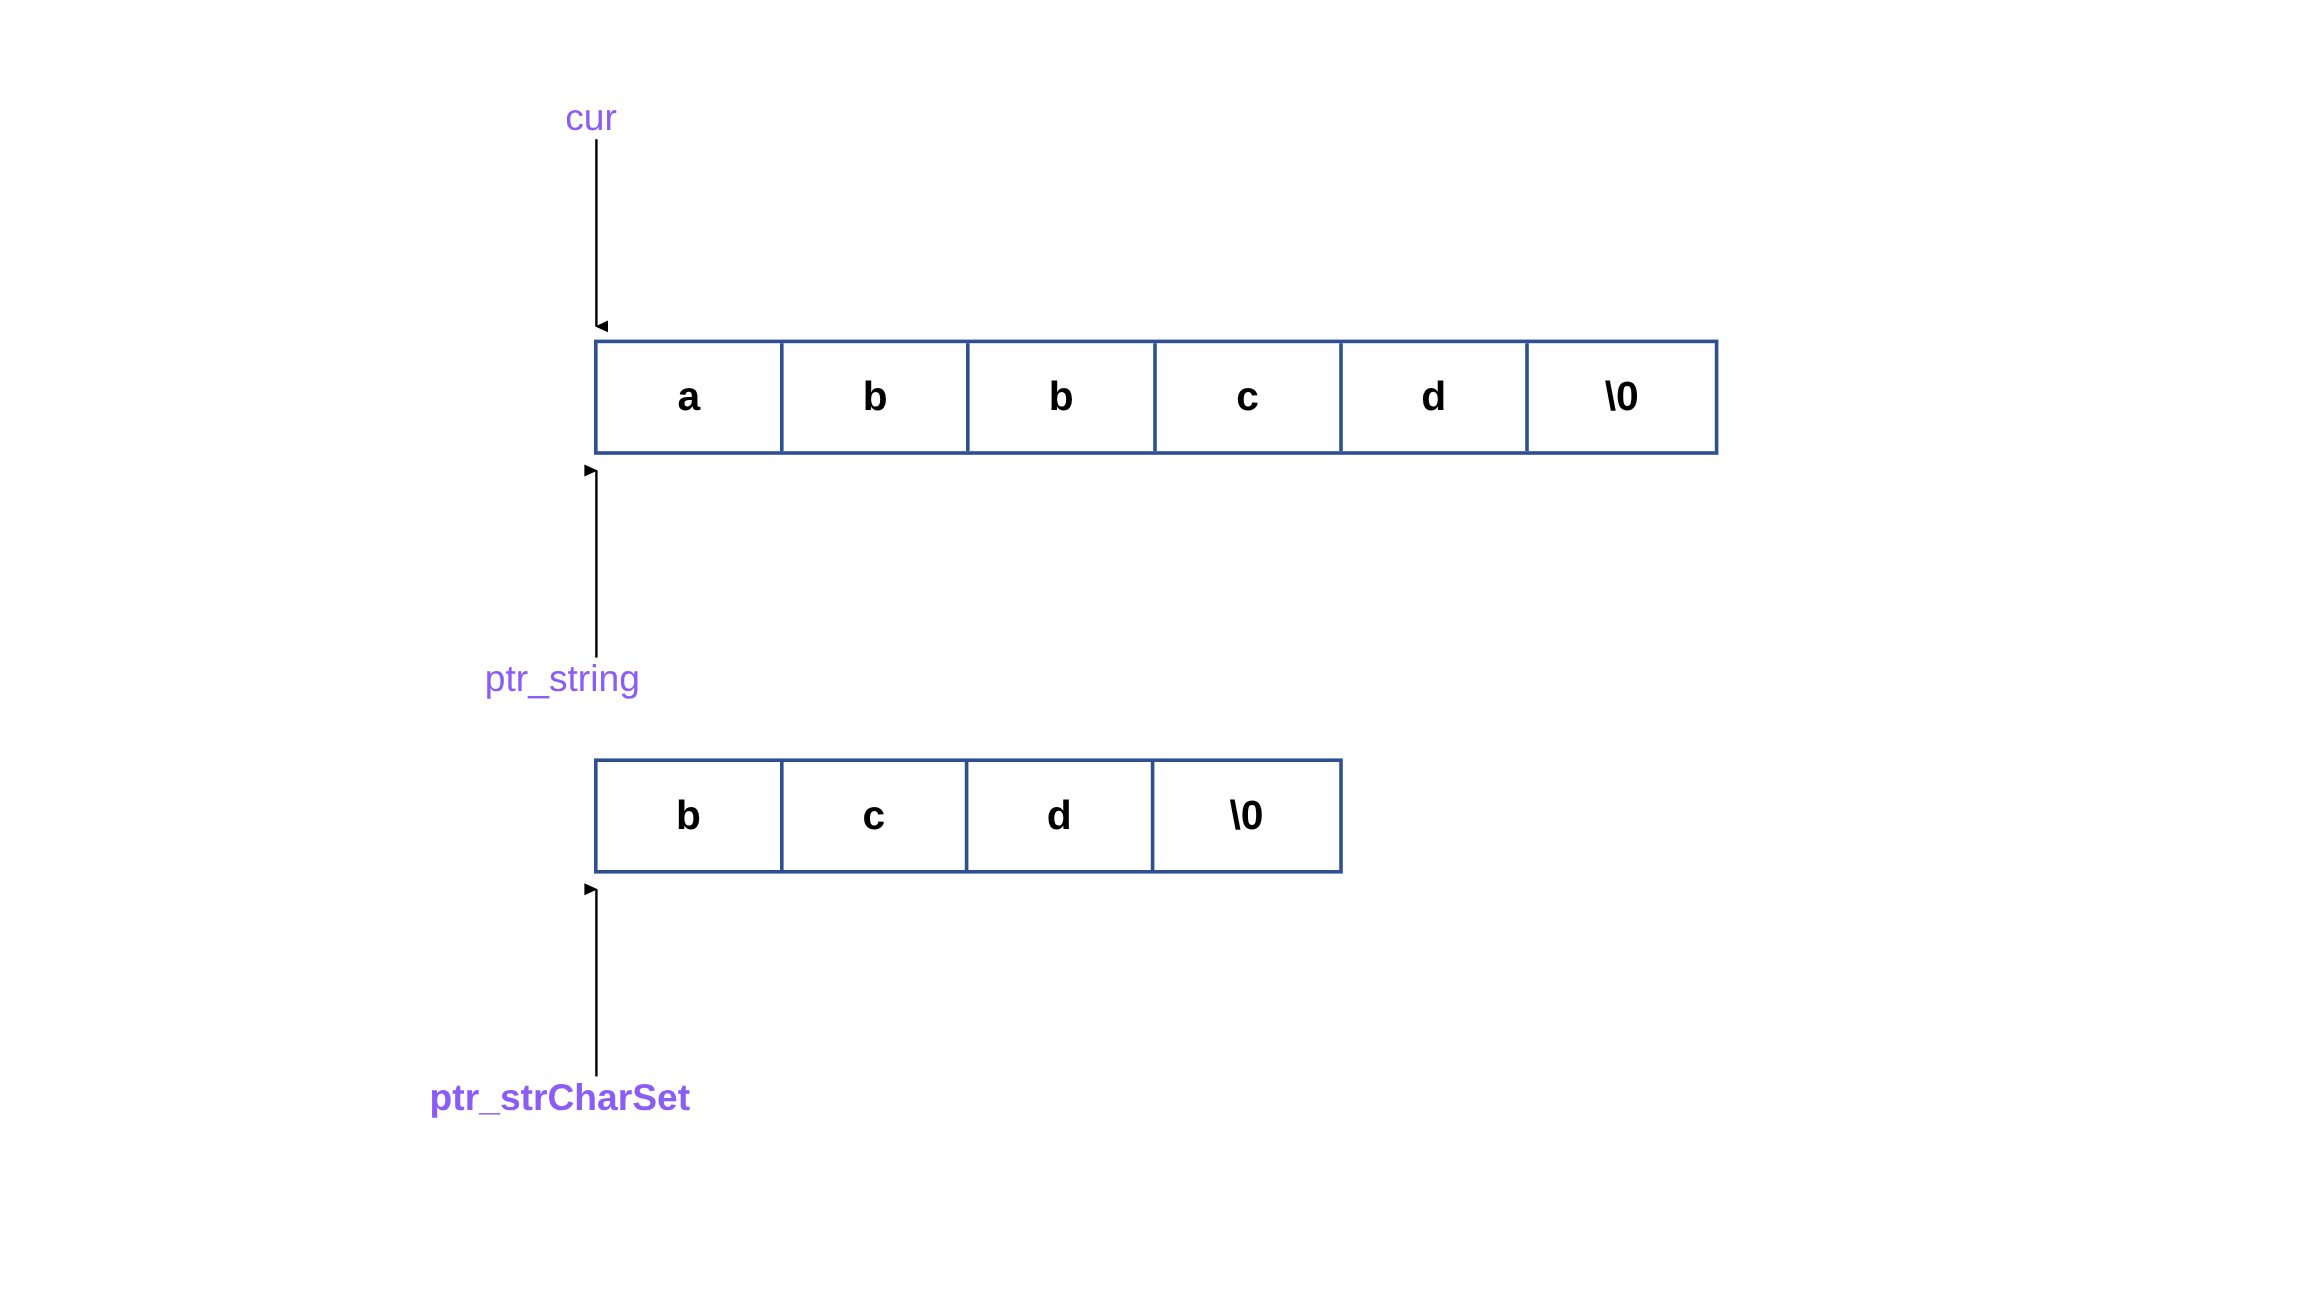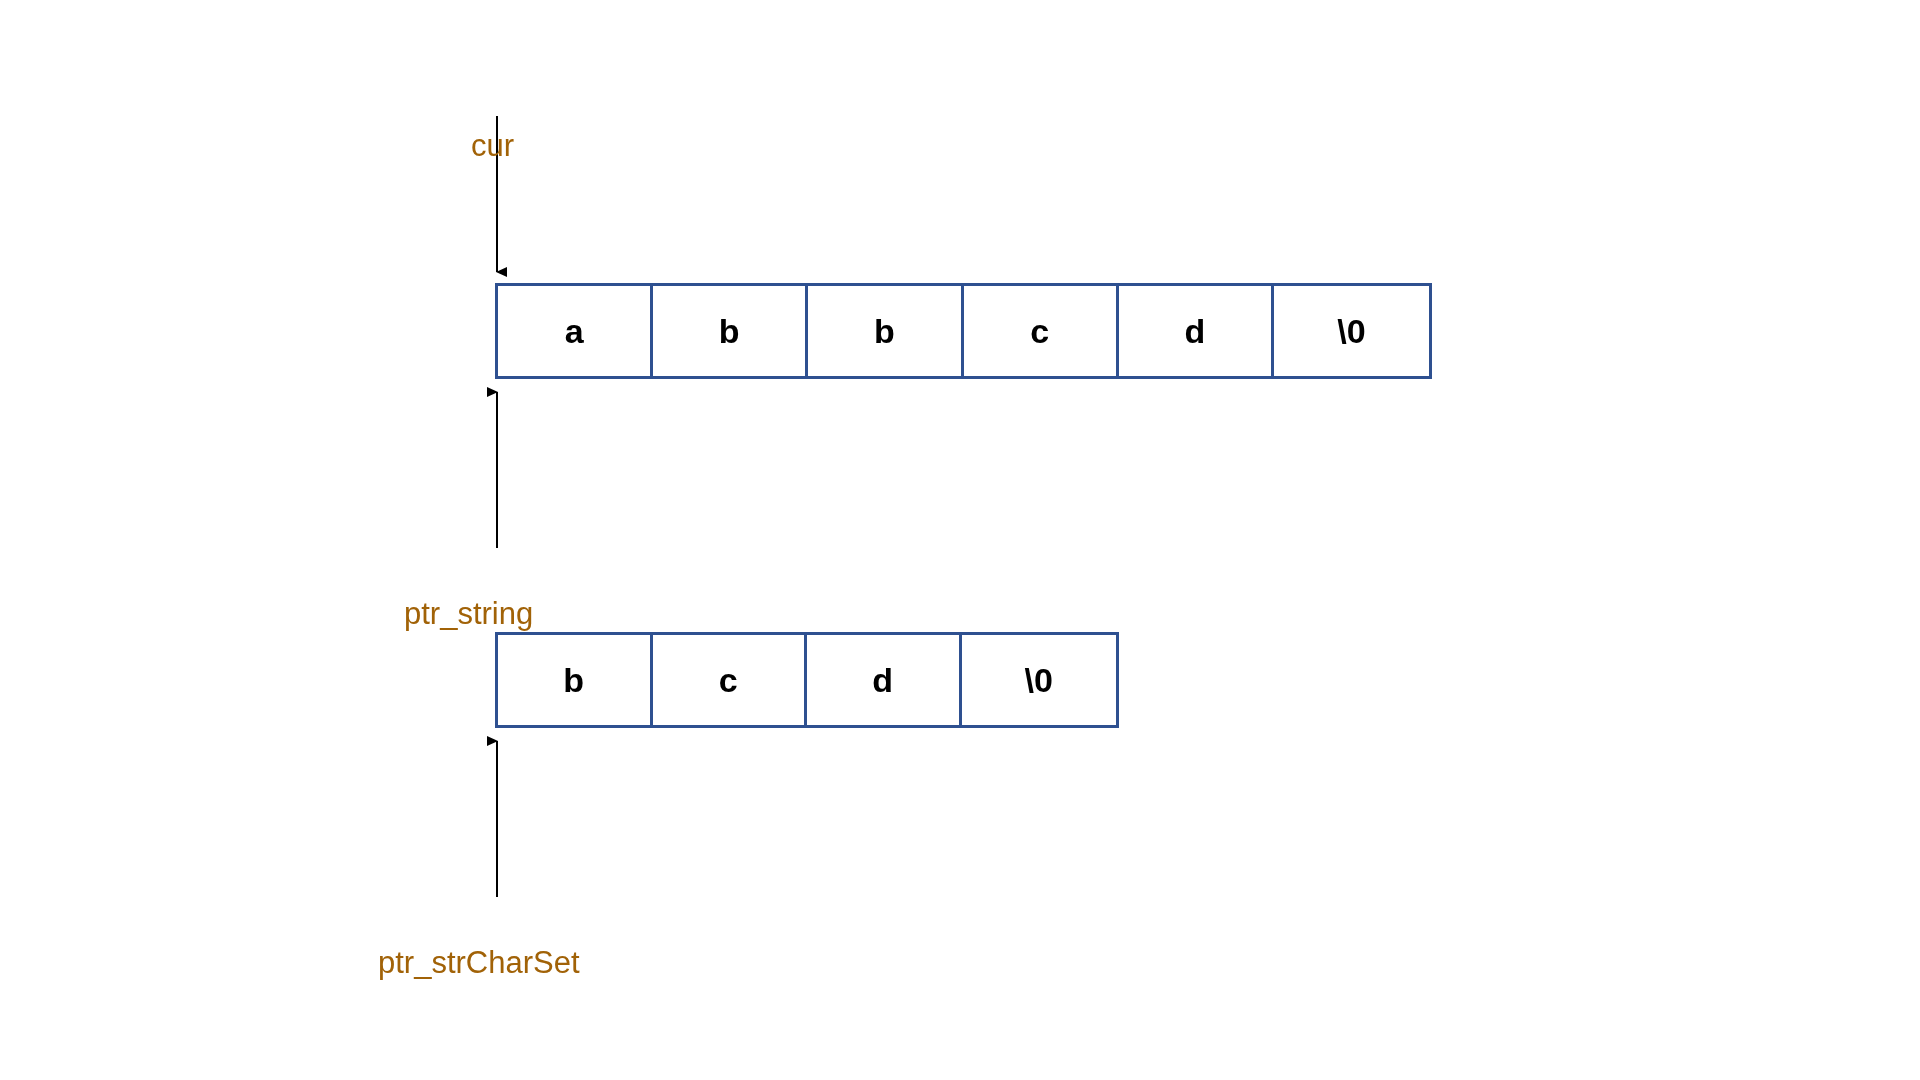--- a/index.html
+++ b/index.html
@@ -61,27 +61,26 @@
     height: 96px;
   }
   #array-charset .cell { width: 155.25px; }
 
   
   .ptr-label {
     position: absolute;
     font-family: "Liberation Sans", sans-serif;
     font-size: 31px;
     font-weight: normal;
-    color: #a16207;
+    color: #8b5cf6;
     white-space: nowrap;
-    margin-top: 48px;
   }
   #label-cur          { left: 471px; top: 80px; }
   #label-ptr-string   { left: 404px; top: 548px; }
-  #label-ptr-charset  { left: 378px; top: 897px; }
+  #label-ptr-charset  { left: 358px; top: 897px; font-weight: bold; }
 
   
   #arrows {
     position: absolute;
     left: 0;
     top: 0;
     width: 1920px;
     height: 1080px;
     pointer-events: none;
   }

